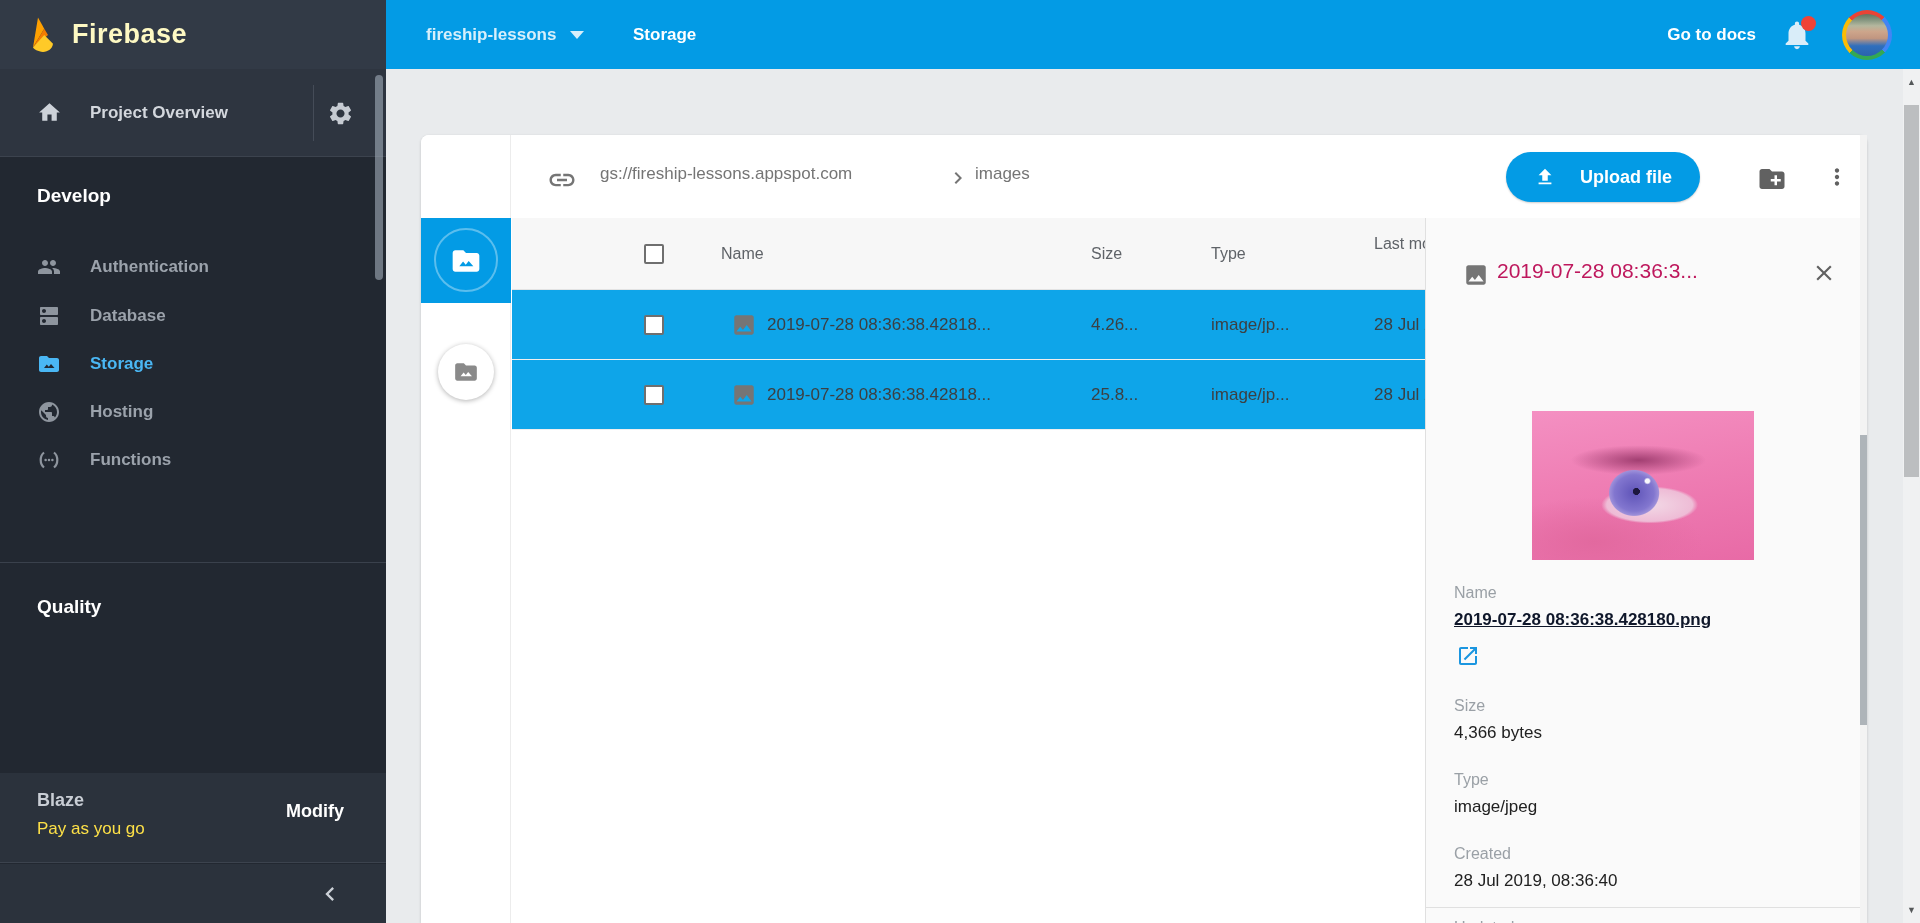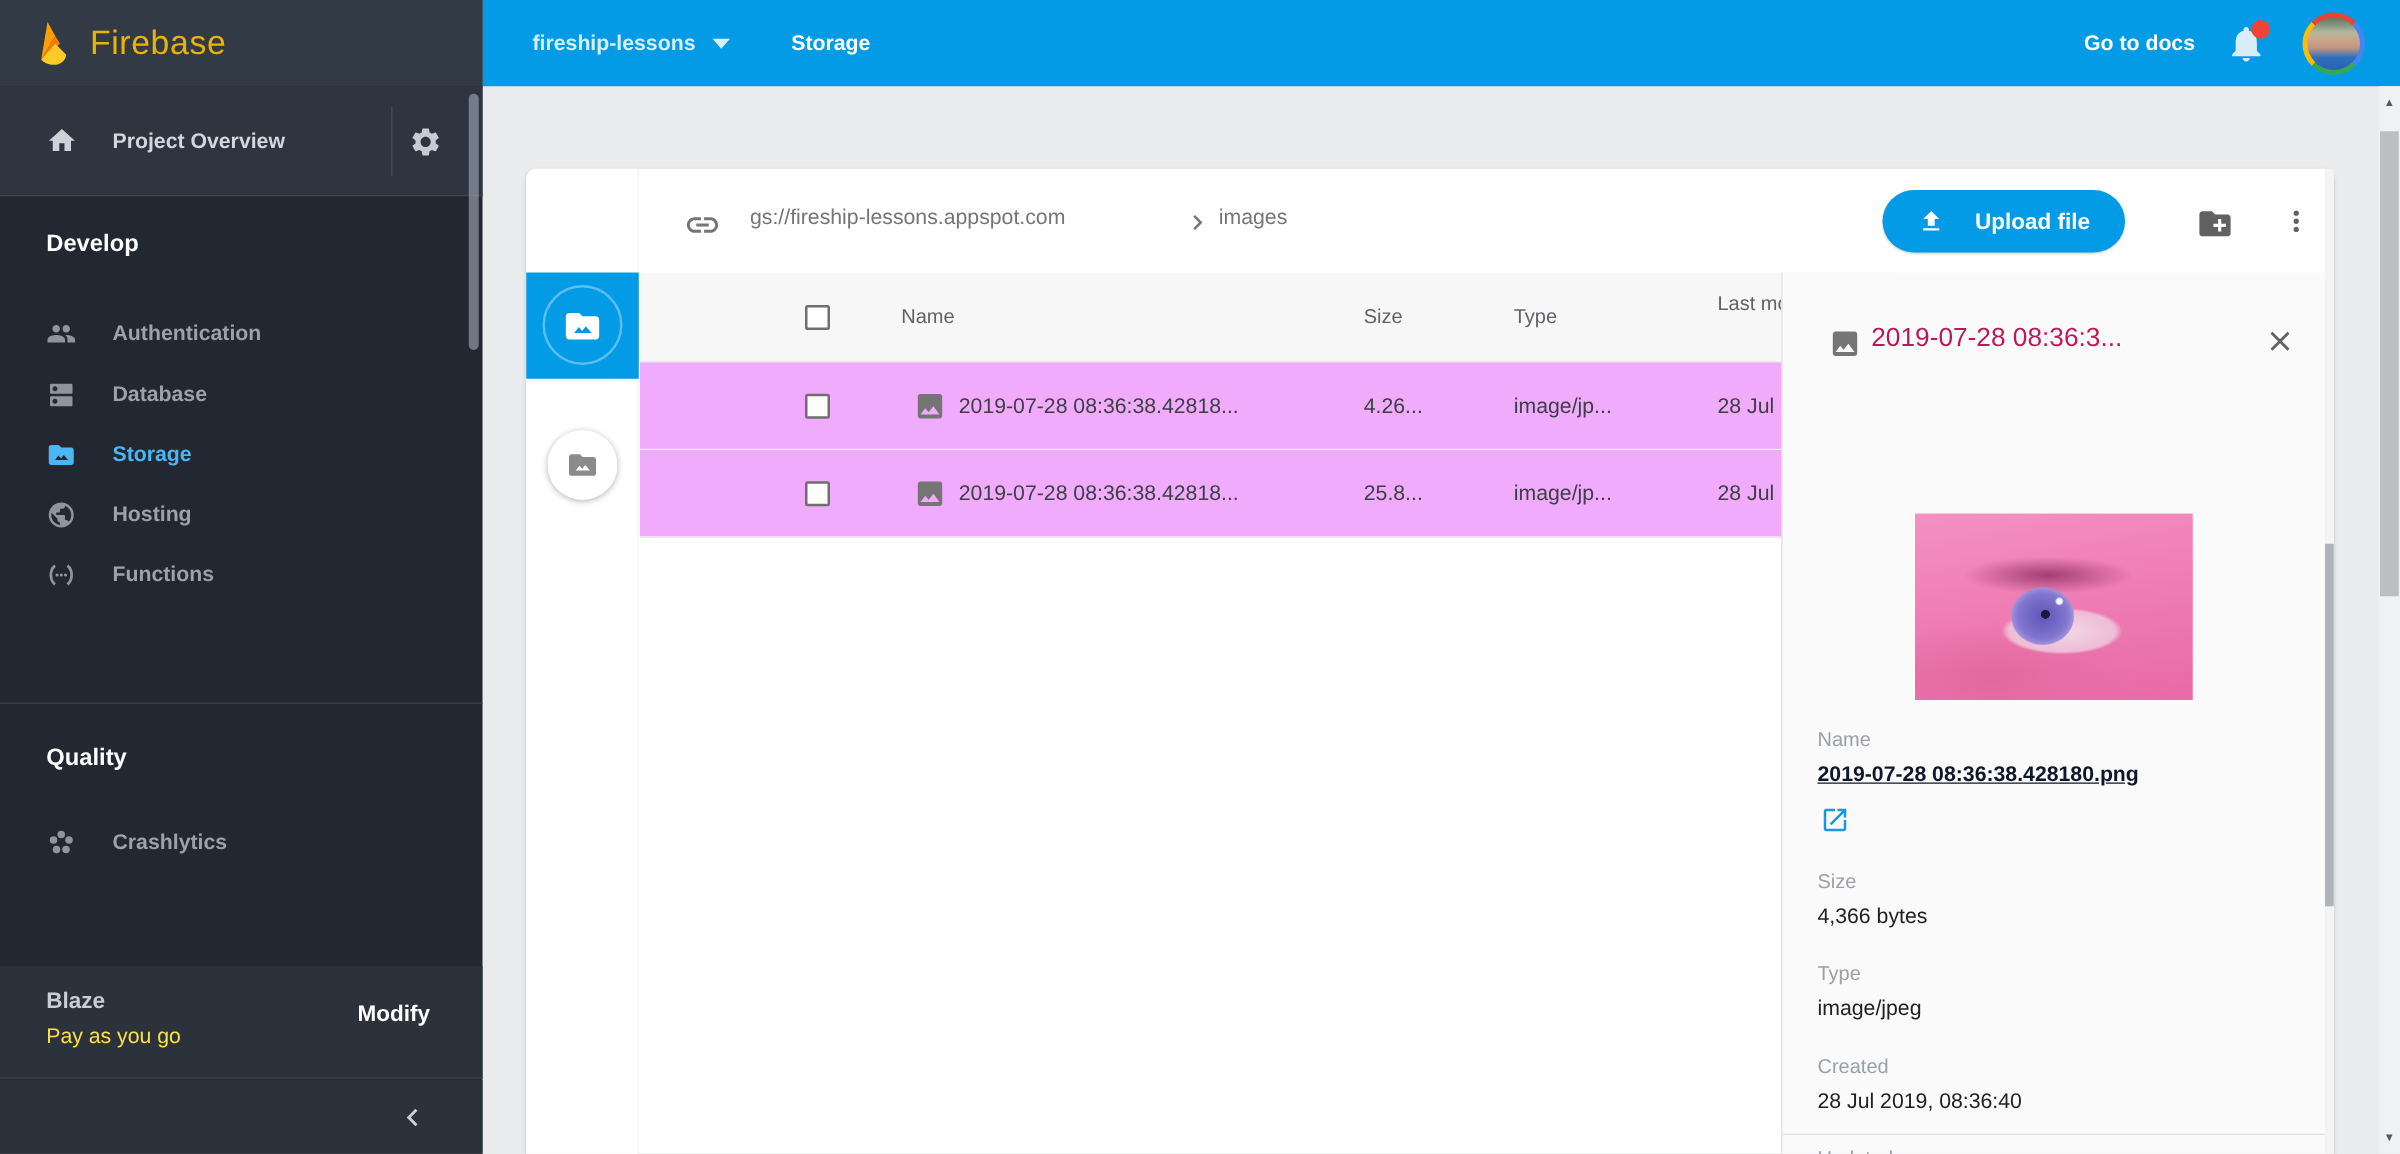--- a/index.html
+++ b/index.html
@@ -23,21 +23,21 @@
   .bell-dot { position:absolute; right:-2px; top:-2px; width:15px; height:15px; border-radius:50%; background:#f04337; }
   .tb-avatar { right:28px; top:10px; width:50px; height:50px; border-radius:50%; cursor:pointer;
                background:conic-gradient(from 315deg, #ea4335 0 25%, #4285f4 25% 50%, #34a853 50% 75%, #fbbc05 75% 100%);
                display:flex; align-items:center; justify-content:center; }
   .tb-avatar .photo { width:42px; height:42px; border-radius:50%;
                background:linear-gradient(180deg,#64745f 0%,#8a9a84 16%,#b4b79e 28%,#cda58b 42%,#c19680 58%,#2f6fbd 76%,#2a63ad 100%); }
 
   
   .sidebar { left:0; top:0; width:386px; height:923px; background:#222831; z-index:40; }
   .sb-header { left:0; top:0; width:386px; height:69px; background:#323a46; display:flex; align-items:center; padding-left:28px; gap:14px; }
-  .sb-wordmark { color:#eab308; font-size:27px; font-weight:400; letter-spacing:.5px; }
+  .sb-wordmark { color:#fef9c3; font-size:27px; font-weight:700; letter-spacing:.5px; }
   .sb-po-row { left:0; top:69px; width:386px; height:88px; background:#2e3540; border-bottom:1px solid #3c434e; cursor:pointer; }
   .sb-po-row .home { position:absolute; left:37px; top:31px; color:#cdd2d9; }
   .sb-po-label { position:absolute; left:90px; top:0; height:88px; display:flex; align-items:center;
                  color:#d3d7dd; font-size:17px; font-weight:700; }
   .sb-po-div { position:absolute; left:313px; top:16px; width:1px; height:56px; background:#454c58; }
   .sb-gear { position:absolute; left:327px; top:31px; color:#c6cbd2; cursor:pointer; }
 
   .sb-section { left:37px; width:300px; color:#fff; font-size:19px; font-weight:700; }
   .sb-item { left:0; width:386px; height:48px; display:flex; align-items:center; padding-left:37px; gap:29px;
              color:#9ba2ab; font-size:17px; font-weight:700; cursor:pointer; }
@@ -79,21 +79,21 @@
                  border:2px solid rgba(255,255,255,.35); }
   .rail-tile .ico { color:#fff; }
   .rail-btn { position:absolute; left:17px; top:209px; width:56px; height:56px; border-radius:50%;
               background:#fff; box-shadow:0 1px 5px rgba(0,0,0,.3); border:none; cursor:pointer;
               display:flex; align-items:center; justify-content:center; color:#8a8a8a; }
 
   
   .thead { left:91px; top:83px; width:1004px; height:72px; background:#f7f7f7; border-bottom:1px solid #e3e3e3; }
   .checkbox { width:20px; height:20px; border:2px solid #6f6f6f; border-radius:2px; background:#fff; cursor:pointer; }
   .th { color:#5f6368; font-size:16px; font-weight:400; }
-  .trow { left:91px; width:1004px; height:70px; background:#f0abfc; border-bottom:1px solid #efefef; cursor:pointer;padding-left:32px; }
+  .trow { left:91px; width:1004px; height:70px; background:#0ea5e9; border-bottom:1px solid #efefef; cursor:pointer;padding-left:32px; }
   .file-ico { color:#757575; }
   .td { color:#3c4043; font-size:17px; }
 
   
   .cx-check { position:absolute; left:132px; }
   .cx-name  { position:absolute; left:209px; }
   .cx-icon  { position:absolute; left:219px; }
   .cx-text  { position:absolute; left:255px; }
   .cx-size  { position:absolute; left:579px; }
   .cx-type  { position:absolute; left:699px; }
@@ -213,31 +213,20 @@
           <circle cx="15.4" cy="12" r="1.25" fill="currentColor" stroke="none"></circle>
       </svg>
       <span>Functions</span>
     </div>
 
 
     <div class="abs sb-divider" style="top:562px"></div>
 
     <div class="abs sb-section" style="top:596px">Quality</div>
 
-    <div class="abs sb-item" style="top:650px">
-      <svg class="ico" viewBox="0 0 24 24" fill="currentColor">
-        <circle cx="12" cy="5.5" r="3"></circle>
-          <circle cx="5.8" cy="10" r="3"></circle>
-          <circle cx="18.2" cy="10" r="3"></circle>
-        <circle cx="8.2" cy="17.5" r="3"></circle>
-          <circle cx="15.8" cy="17.5" r="3"></circle>
-          <circle cx="12" cy="11.8" r="2.1" fill="#222831"></circle>
-      </svg>
-      <span>Crashlytics</span>
-    </div>
 
 
     <div class="abs sb-plan">
       <span class="plan-name">Blaze</span>
       <span class="plan-desc">Pay as you go</span>
       <span class="plan-action">Modify</span>
     </div>
 
     <div class="abs sb-collapse">
       <svg class="collapse-ico" width="28" height="28" viewBox="0 0 24 24" fill="currentColor">

